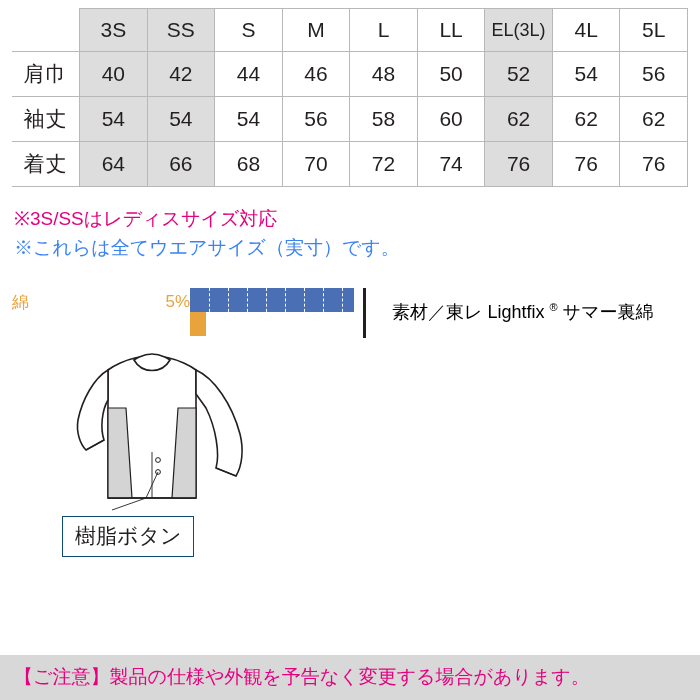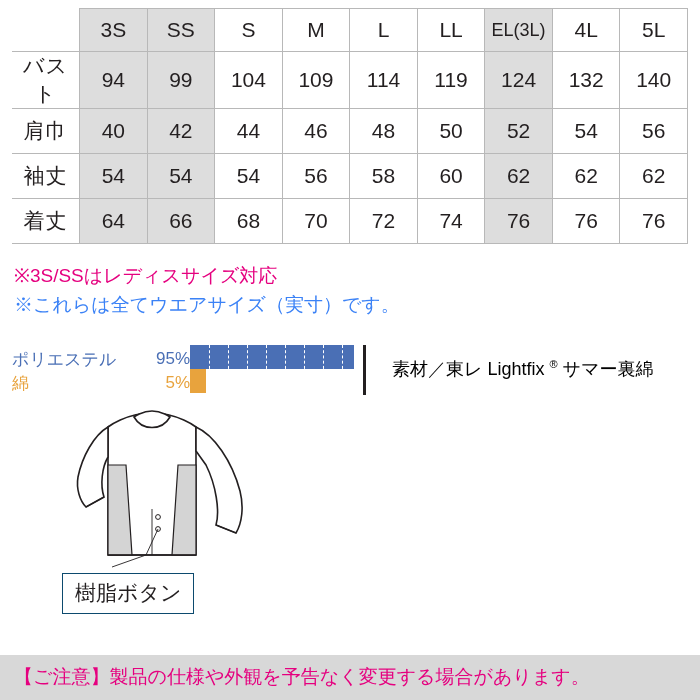--- a/index.html
+++ b/index.html
@@ -202,32 +202,20 @@
           <td class="corner"></td>
           <td class="headcell pinkcell">3S</td>
           <td class="headcell pinkcell">SS</td>
           <td class="headcell white">S</td>
           <td class="headcell white">M</td>
           <td class="headcell white">L</td>
           <td class="headcell white">LL</td>
           <td class="headcell small">EL(3L)</td>
           <td class="headcell white">4L</td>
           <td class="headcell white">5L</td>
-        </tr>
-        <tr>
-          <td class="rowhead">バスト</td>
-          <td class="shade pinkcell">94</td>
-          <td class="shade pinkcell">99</td>
-          <td class="">104</td>
-          <td class="">109</td>
-          <td class="">114</td>
-          <td class="">119</td>
-          <td class="shade">124</td>
-          <td class="">132</td>
-          <td class="">140</td>
         </tr>
         <tr>
           <td class="rowhead">肩巾</td>
           <td class="shade pinkcell">40</td>
           <td class="shade pinkcell">42</td>
           <td class="">44</td>
           <td class="">46</td>
           <td class="">48</td>
           <td class="">50</td>
           <td class="shade">52</td>
@@ -262,24 +250,20 @@
   </table>
 </div>
 
 <div class="notes">
   <div class="note-pink">※3S/SSはレディスサイズ対応</div>
   <div class="note-black">※これらは全てウエアサイズ（実寸）です。</div>
 </div>
 
 <div class="composition">
   <div class="comp-labels">
-    <div class="comp-row poly">
-      <span>ポリエステル</span>
-      <span>95%</span>
-    </div>
     <div class="comp-row cotton">
       <span>綿</span>
       <span>5%</span>
     </div>
   </div>
   <div class="comp-bars">
     <div class="bar-outer">
       <div class="bar poly"></div>
       <div class="bar cotton"></div>
       <div class="bar-grid">

